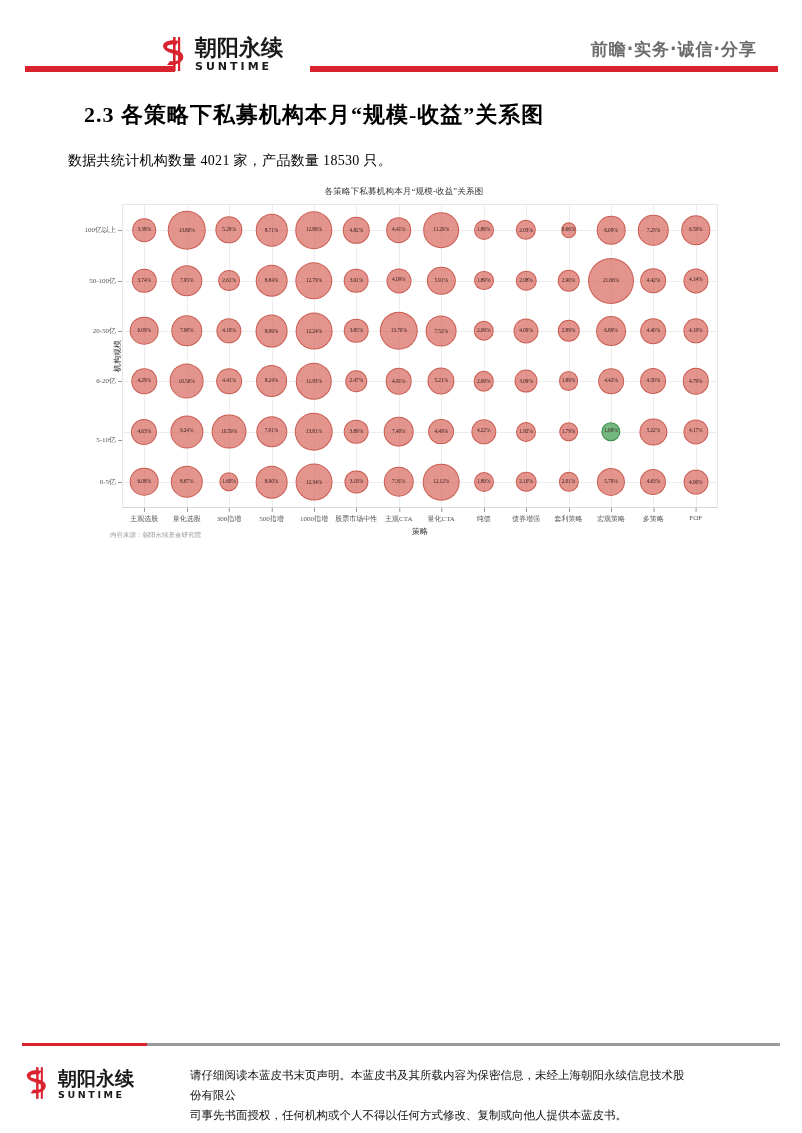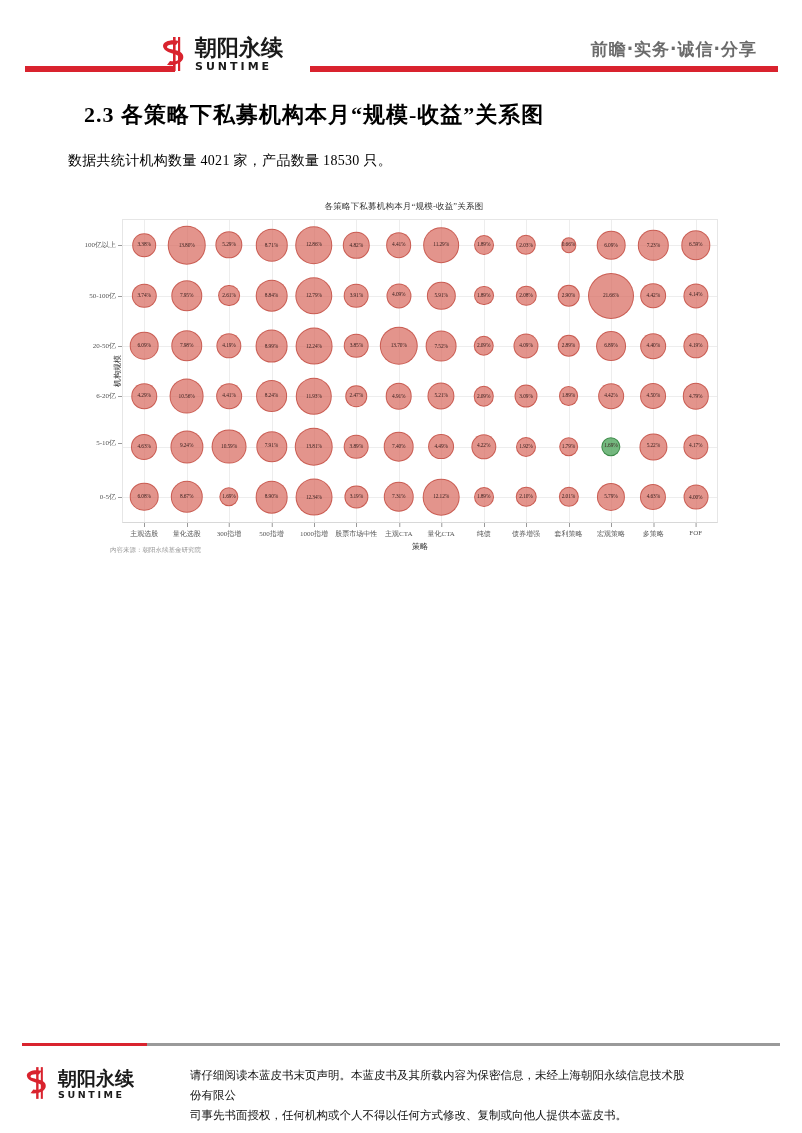--- a/index.html
+++ b/index.html
@@ -111,21 +111,20 @@
     white-space: nowrap;
   }
 
   
   .chart-wrap {
     position: absolute;
     left: 86px;
     top: 186px;
     width: 636px;
     height: 360px;
-    margin-top: 15px;
   }
   .chart-title {
     position: absolute;
     left: 0;
     top: 0;
     width: 636px;
     text-align: center;
     font-size: 8.5px;
     color: #333;
     letter-spacing: 0.2px;
@@ -350,21 +349,21 @@
       <div class="xtick" style="left: 572.786px;">FOF</div>
       <div class="gridline-h" style="top: 25.1667px;"></div>
       <div class="ytick" style="top: 25.1667px;">100亿以上</div>
       <div class="gridline-h" style="top: 75.5px;"></div>
       <div class="ytick" style="top: 75.5px;">50-100亿</div>
       <div class="gridline-h" style="top: 125.833px;"></div>
       <div class="ytick" style="top: 125.833px; text-align: right;">20-50亿</div>
       <div class="gridline-h" style="top: 176.167px;"></div>
       <div class="ytick" style="top: 176.167px;">6-20亿</div>
       <div class="gridline-h" style="top: 226.5px;"></div>
-      <div class="ytick" style="top: 223px;">5-10亿</div>
+      <div class="ytick" style="top: 235px;">5-10亿</div>
       <div class="gridline-h" style="top: 276.833px;"></div>
       <div class="ytick" style="top: 276.833px;">0-5亿</div>
       <div class="bubble pos" style="left: 21.2143px; top: 25.1667px; width: 23.6161px; height: 23.6161px;">
         <span class="bubble-label">3.38%</span>
       </div>
       <div class="bubble pos" style="left: 63.6429px; top: 25.1667px; width: 38.5333px; height: 38.5333px;">
         <span class="bubble-label">13.80%</span>
       </div>
       <div class="bubble pos" style="left: 106.071px; top: 25.1667px; width: 27.2852px; height: 27.2852px;">
         <span class="bubble-label">5.29%</span>

